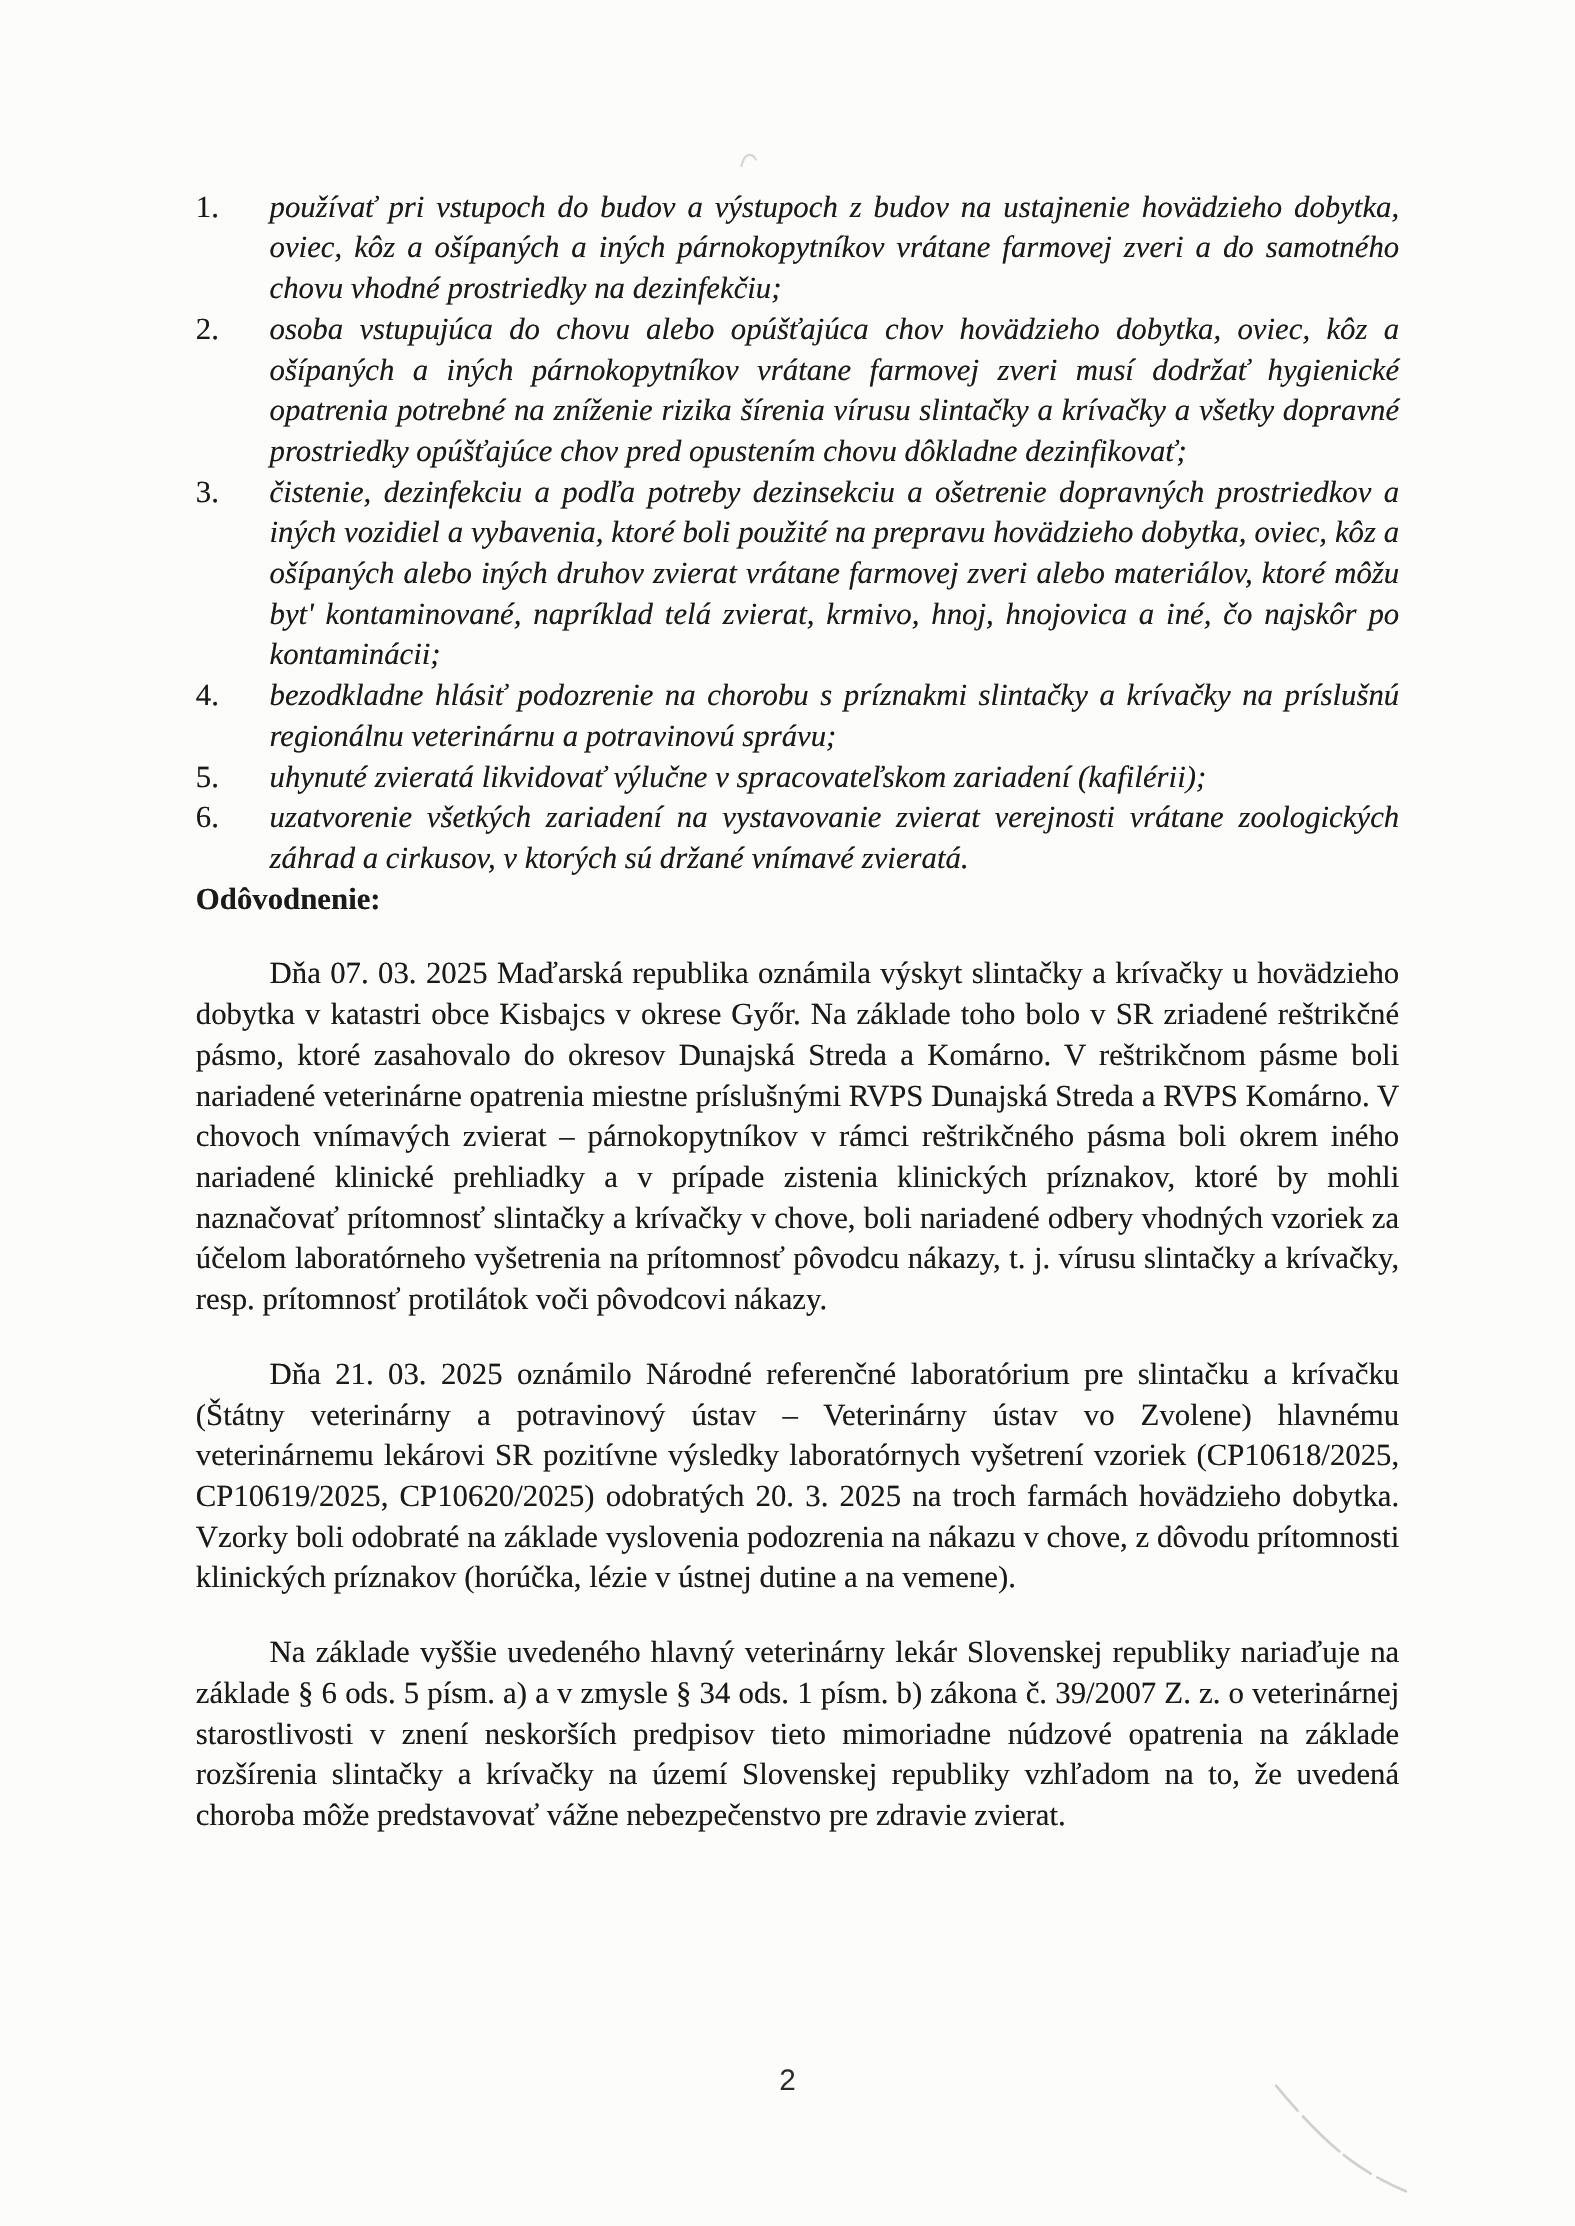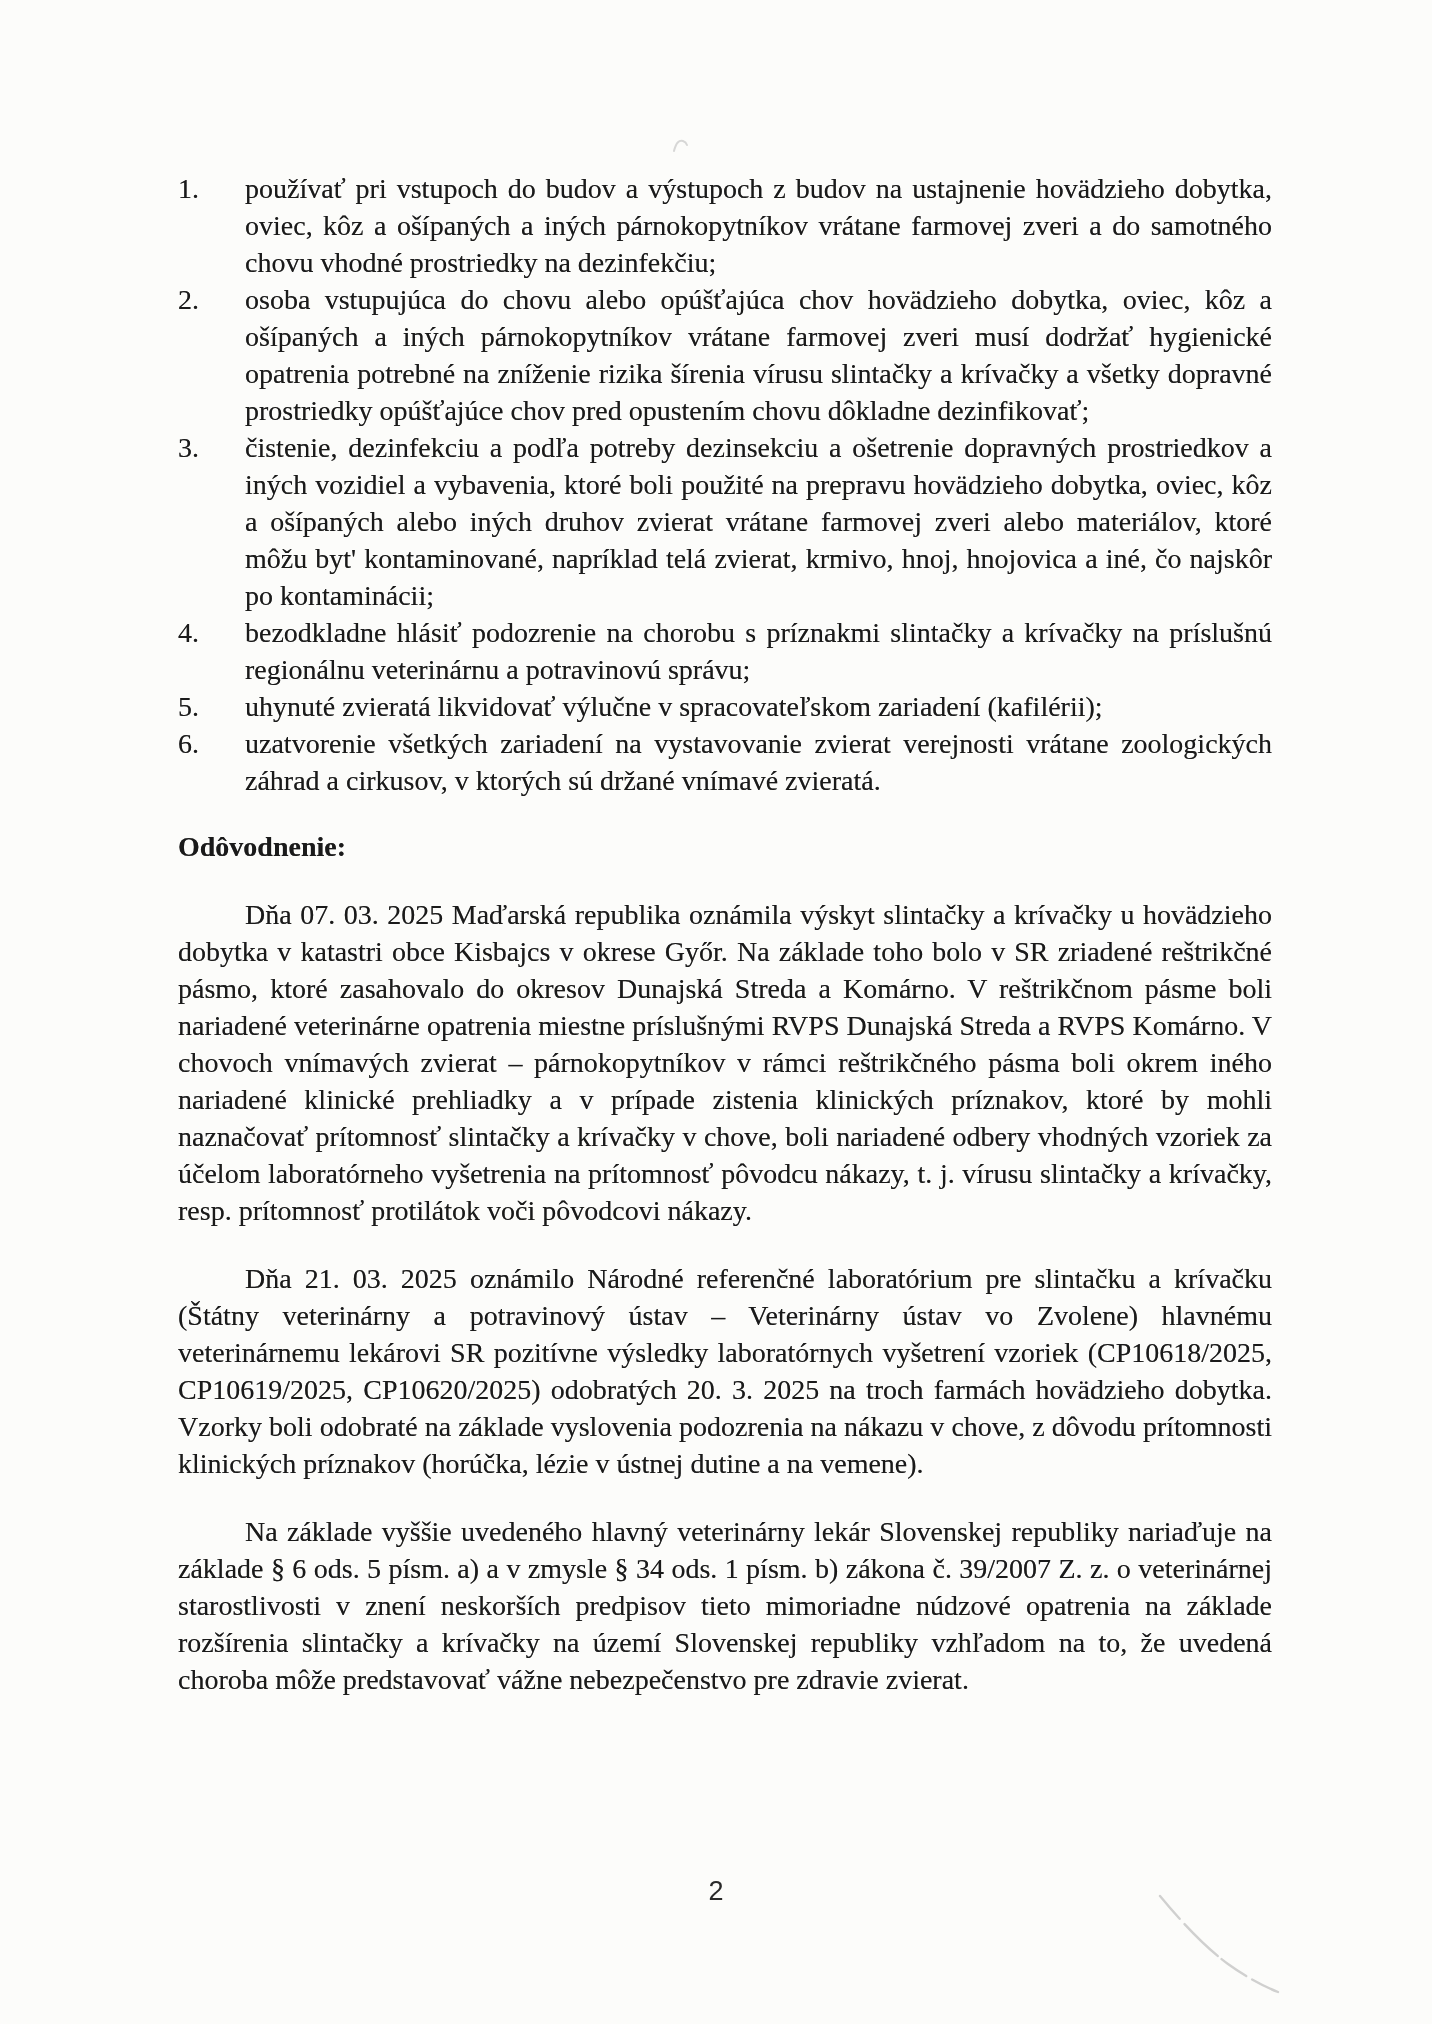--- a/index.html
+++ b/index.html
@@ -28,28 +28,28 @@
   .list-item {
     display: flex;
     align-items: flex-start;
   }
   .list-item .num {
     flex: 0 0 67px;
   }
   .list-item .txt {
     flex: 1 1 auto;
     text-align: justify;
+    font-style: italic;
   }
   .heading {
     font-weight: bold;
     margin-top: 31px;
   }
   .heading-2 {
     font-weight: bold;
-    margin-top: 29px;
   }
   .para {
     text-align: justify;
     text-indent: 67px;
     margin-top: 31px;
   }
   .para-gap {
   }
   .footer-pageno {
     position: absolute;

